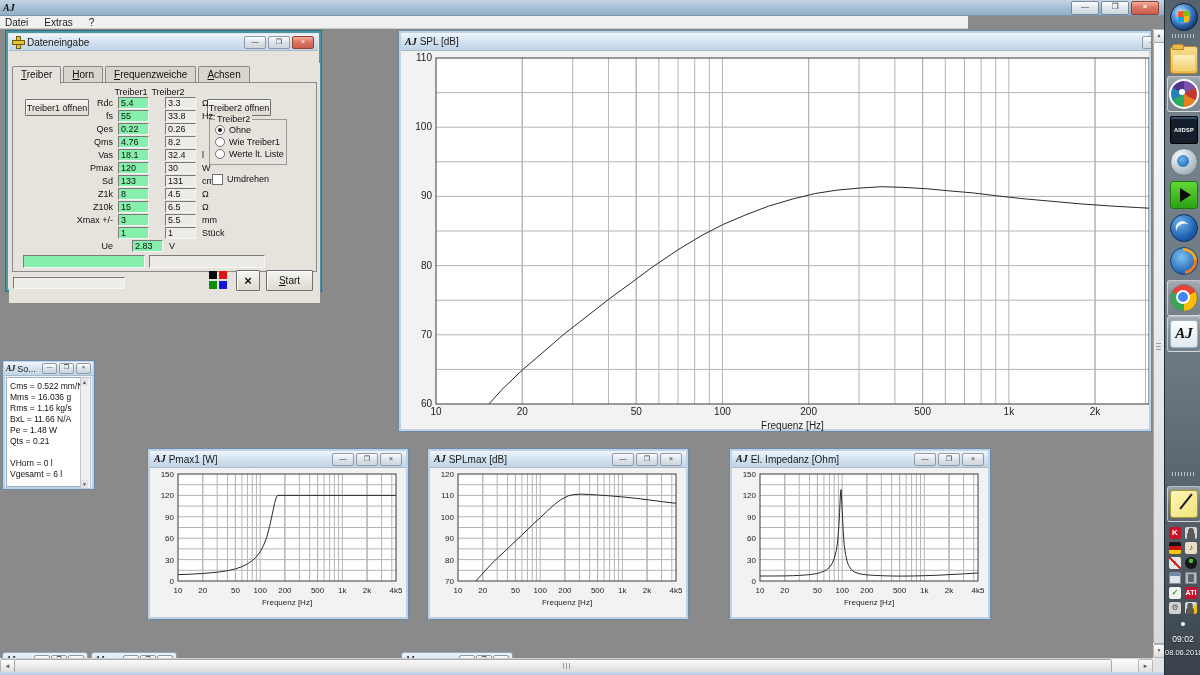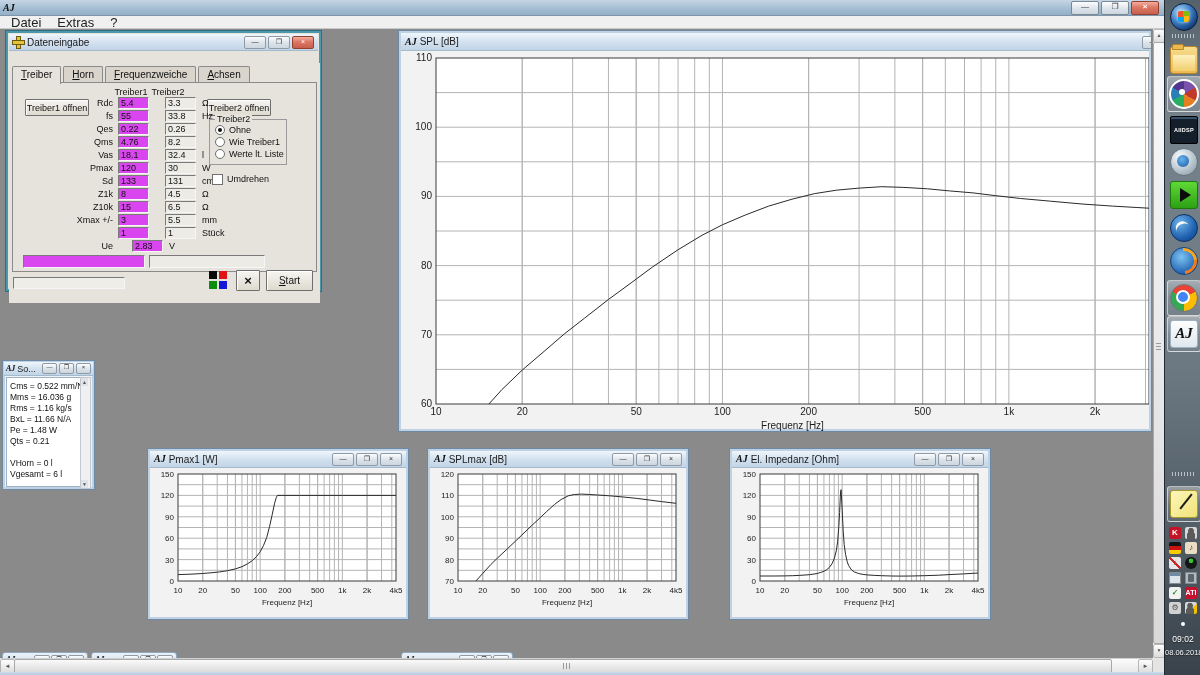--- a/index.html
+++ b/index.html
@@ -8,22 +8,22 @@
   .abs{position:absolute;box-sizing:border-box}
 
   
   .app-titlebar{left:0;top:0;width:1164px;height:16px;background:linear-gradient(#c6d6e4,#a2bcd2 60%,#93b0c9);
     border-bottom:1px solid #7d94ab;display:flex;align-items:center;gap:4px;padding:0 3px;font-size:10px;color:#0a0a0a}
   .app-title{white-space:nowrap;overflow:hidden}
   .wbtns{margin-left:auto;display:flex;gap:2px;padding-right:2px}
   .wbtn{width:26px;height:12px;border:1px solid #7a8894;border-radius:2px;font-size:8px;line-height:10px;text-align:center;color:#333;
     background:linear-gradient(#fdfdfe,#dfe6ec 50%,#ccd6de)}
   .wbtn.close{background:linear-gradient(#f2ada0,#dd7763 45%,#c6604d);border-color:#93402f;color:#fff;font-weight:bold}
-  .app-menubar{left:0;top:16px;width:1164px;height:13px;background:#f0f0f0;border-bottom:1px solid #c9c9c9;
-    display:flex;gap:16px;align-items:center;padding-left:11px;font-size:13px;color:#222}
+  .app-menubar{left:0;top:16px;width:968px;height:13px;background:#f0f0f0;border-bottom:1px solid #c9c9c9;
+    display:flex;gap:16px;align-items:center;padding-left:5px;font-size:10px;color:#222}
   .menu-item{cursor:default}
 
   
   .win{background:#f2f2f2;border:1px solid #6d89a4;box-shadow:inset 0 0 0 2px #bed2e4}
   .titlebar{height:17px;display:flex;align-items:center;gap:3px;padding:0 4px;margin:2px 2px 0 2px;
     background:linear-gradient(#eff6fc,#d4e2f0 50%,#c1d4e6);border-bottom:1px solid #a4bacd;font-size:10px;color:#1a1a1a}
   .tbtns{margin-left:auto;display:flex;gap:2px}
   .tbtn{width:20px;height:11px;border:1px solid #8e9aa5;border-radius:2px;font-size:7px;line-height:9px;text-align:center;color:#333;
     background:linear-gradient(#fcfdfe,#dde4ea 50%,#cdd6de)}
   .tbtn.close.red{background:linear-gradient(#f2ada0,#dd7763 45%,#c6604d);border-color:#93402f;color:#fff}
@@ -39,21 +39,21 @@
   .dlg-body{left:3px;top:32px;width:311px;height:240px;background:#e6e3dc;position:absolute}
   .tabs{position:absolute;left:3px;top:3px;display:flex;font-size:10px}
   .tab{padding:2px 8px 2px 8px;border:1px solid #8a8a8a;border-bottom:none;border-radius:2px 2px 0 0;background:#d9d5cc;margin-right:2px;position:relative}
   .tab.active{background:#e6e3dc;z-index:3;padding-bottom:4px;margin-bottom:-2px}
   .tabpage{position:absolute;left:3px;top:19px;width:303px;height:188px;border:1px solid #8a8a8a;background:#e6e3dc}
   .colhead{position:absolute;top:4px;font-size:9px;width:36px;text-align:center}
   .btn{border:1px solid #6f6f6f;border-radius:1px;background:linear-gradient(#f6f5f2,#dedace);
     box-shadow:inset 1px 1px 0 #fff;font-size:9px;text-align:center;color:#111}
   .prow{display:flex;align-items:center;height:13px}
   .pr-label{width:100px;text-align:right;font-size:9px;padding-right:5px}
-  .field{box-sizing:border-box;width:31px;height:12px;font-size:9px;line-height:10px;padding:0 2px;background:#d946ef;
+  .field{box-sizing:border-box;width:31px;height:12px;font-size:9px;line-height:10px;padding:0 2px;background:#86efac;
     border:1px solid;border-color:#7a7a7a #f6f6f6 #f6f6f6 #7a7a7a}
   .field.f2{margin-left:16px;background:#ecebe5}
   .pr-unit{margin-left:6px;font-size:9px}
   .groupbox{position:absolute;border:1px solid #9a9a9a;font-size:9px}
   .groupbox .legend{position:absolute;top:-6px;left:5px;background:#e6e3dc;padding:0 2px}
   .radio-row,.check-row{display:flex;align-items:center;gap:4px;height:12px;font-size:9px;padding-left:5px}
   .radio{width:8px;height:8px;border-radius:50%;border:1px solid #707070;background:#fff;position:relative}
   .radio.sel::after{content:"";position:absolute;left:2px;top:2px;width:4px;height:4px;border-radius:50%;background:#111}
   .checkbox{width:9px;height:9px;border:1px solid #707070;background:#fff}
   .progress{border:1px solid;border-color:#7a7a7a #f6f6f6 #f6f6f6 #7a7a7a;background:#efede8}

